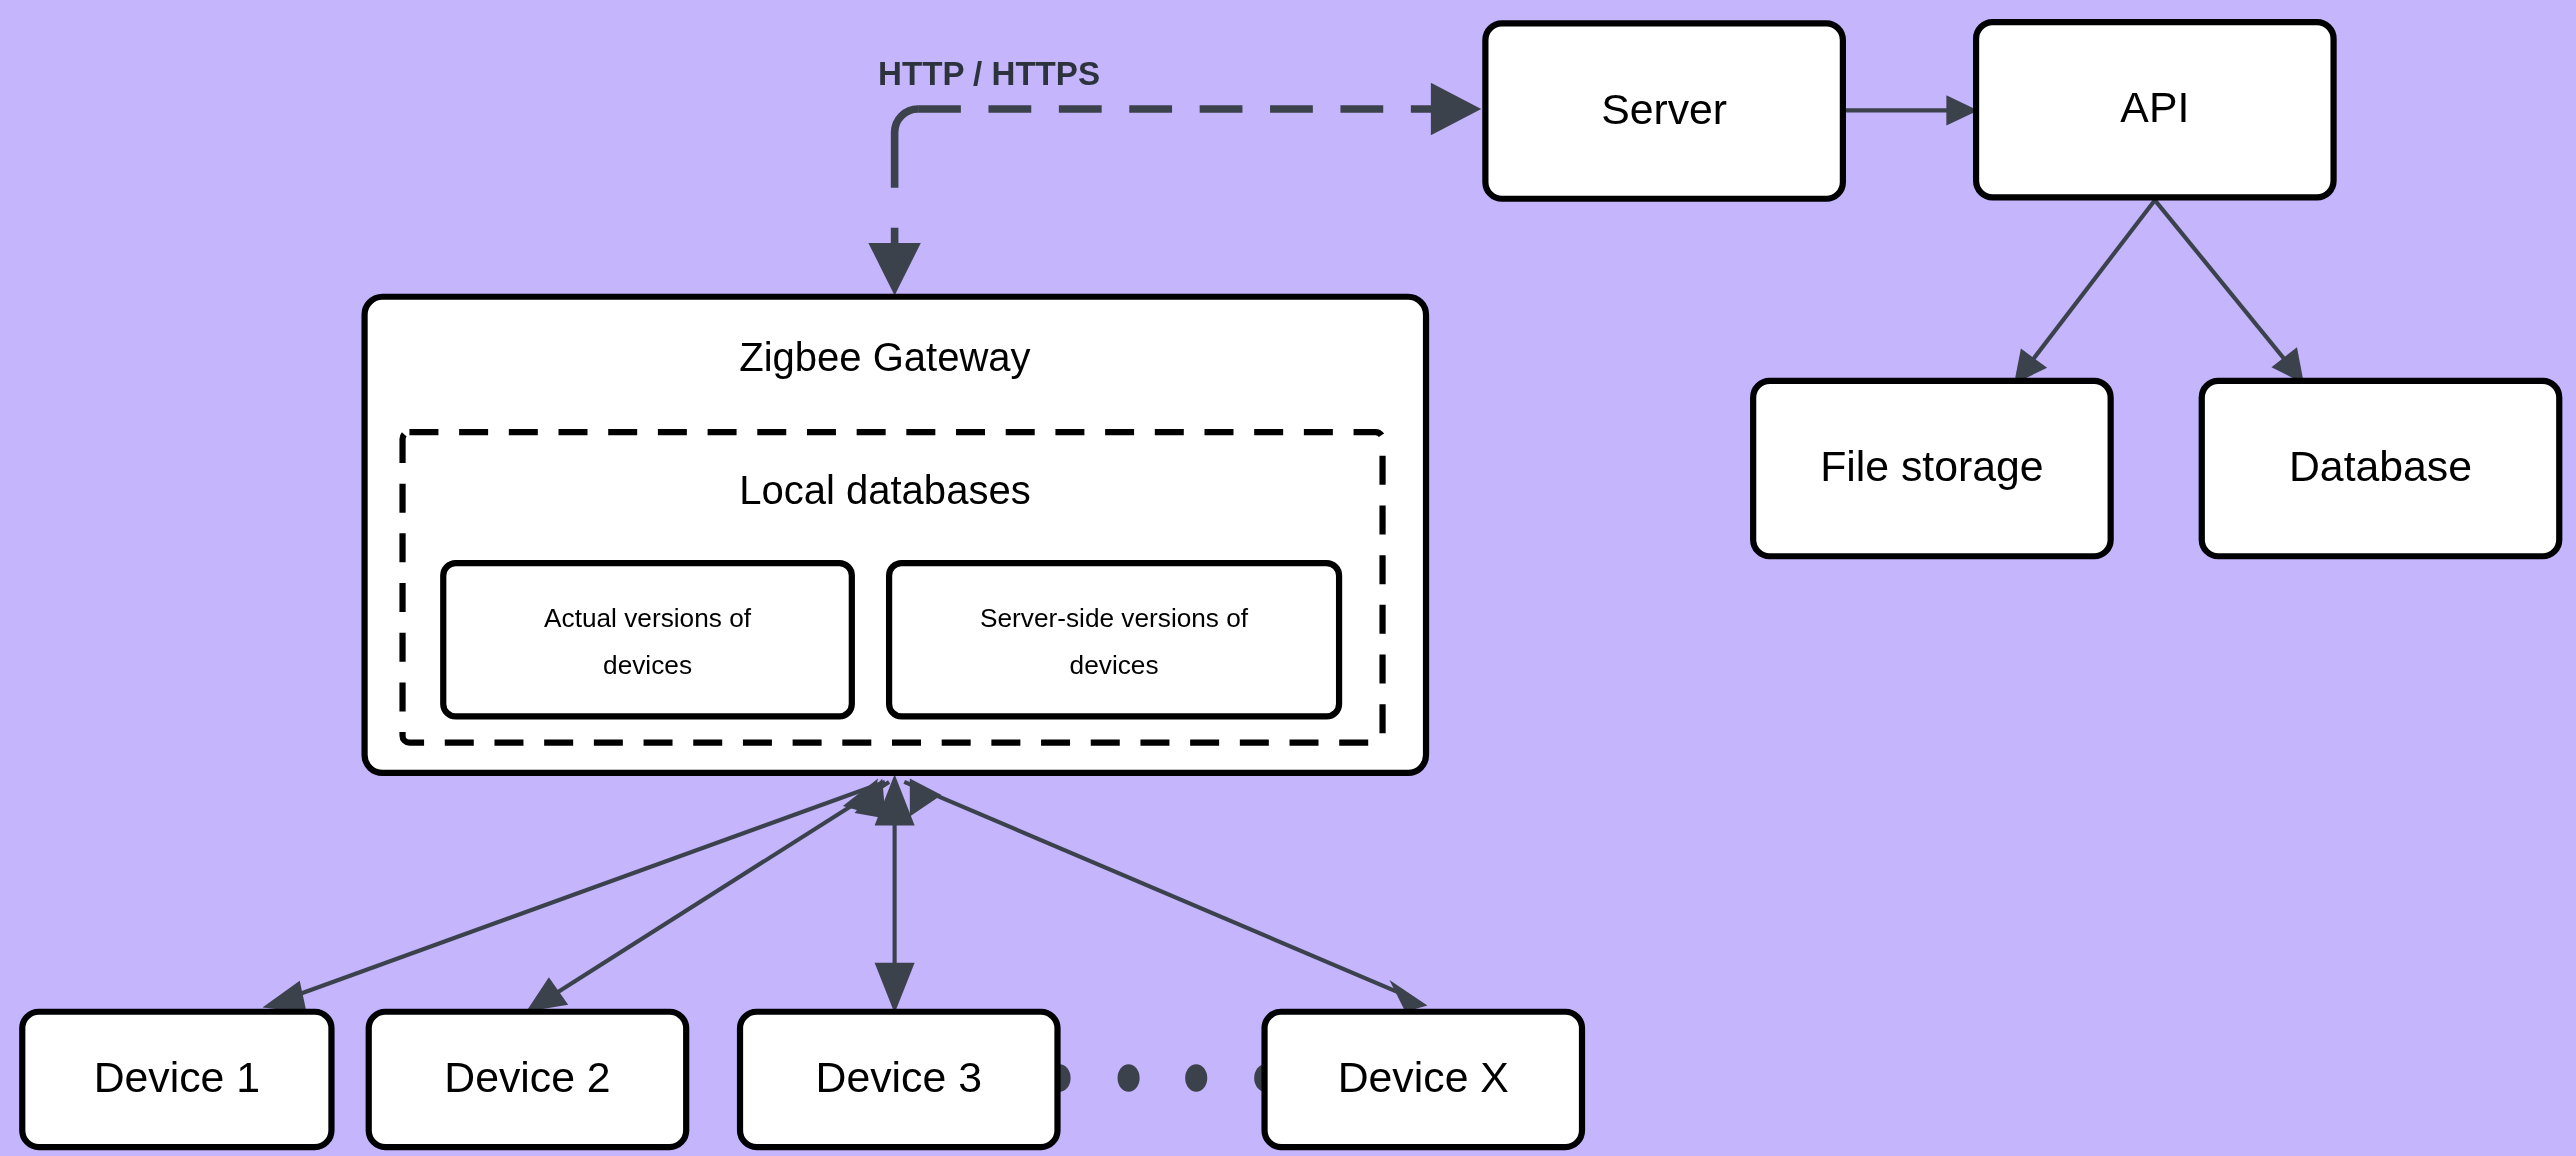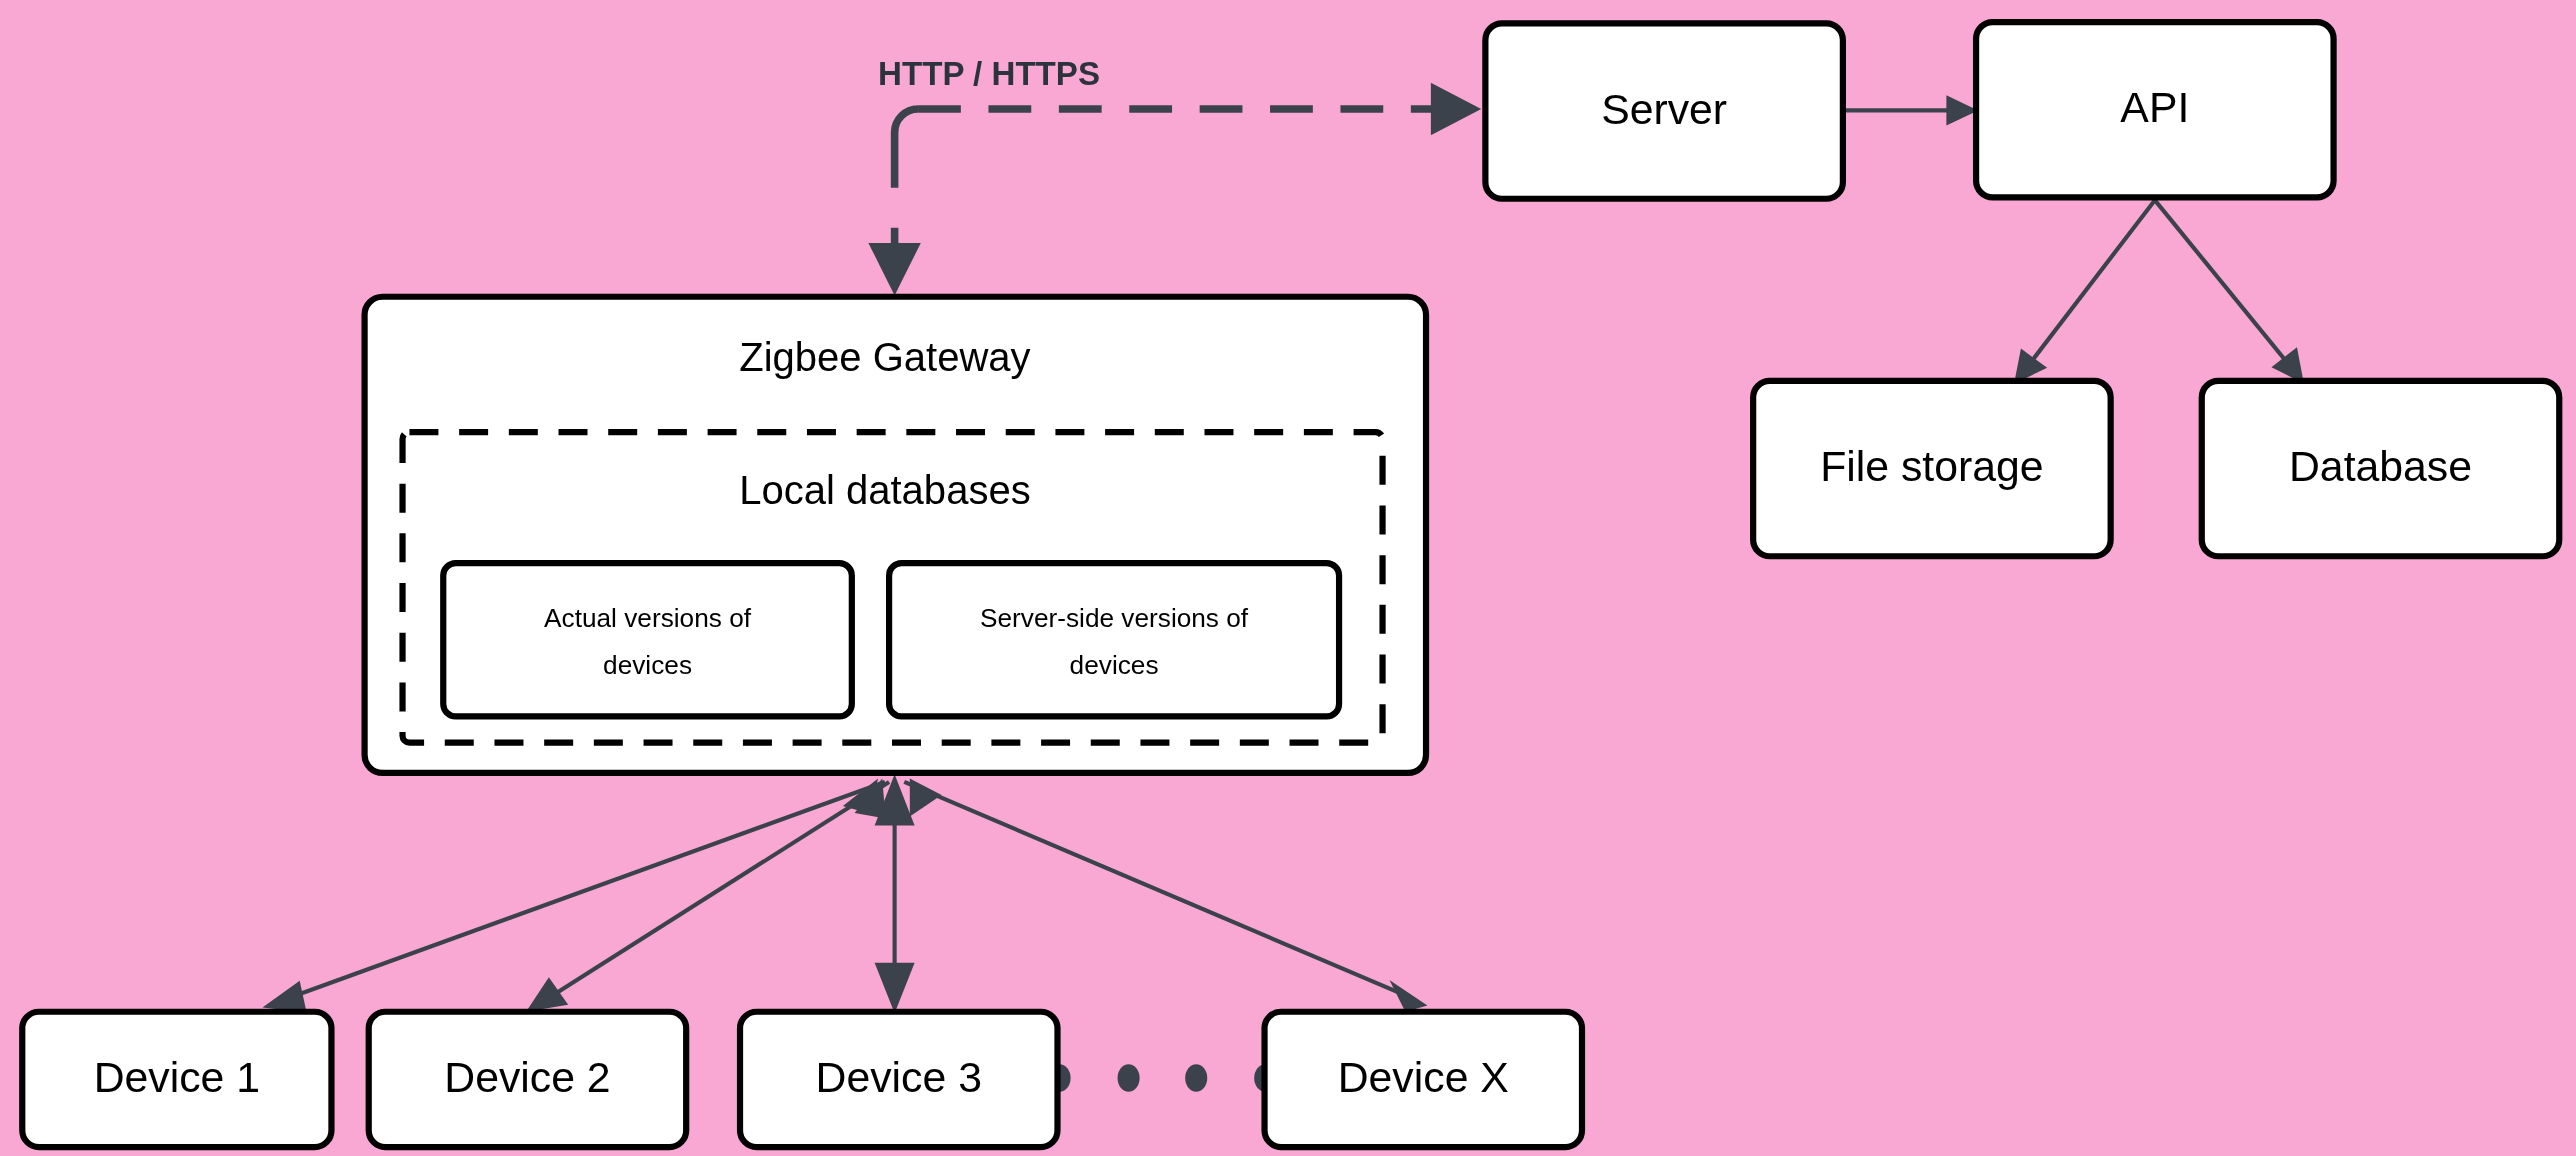--- a/index.html
+++ b/index.html
@@ -10,21 +10,21 @@
   body {
     width: 2576px;
     height: 1156px;
     font-family: "Liberation Sans", sans-serif;
     overflow: hidden;
   }
   #diagram-root {
     position: relative;
     width: 2576px;
     height: 1156px;
-    background: #f9a8d4;
+    background: #c4b5fd;
   }
   svg#diagram-svg {
     position: absolute;
     top: 0;
     left: 0;
     width: 2576px;
     height: 1156px;
     display: block;
   }
   .node-rect {

